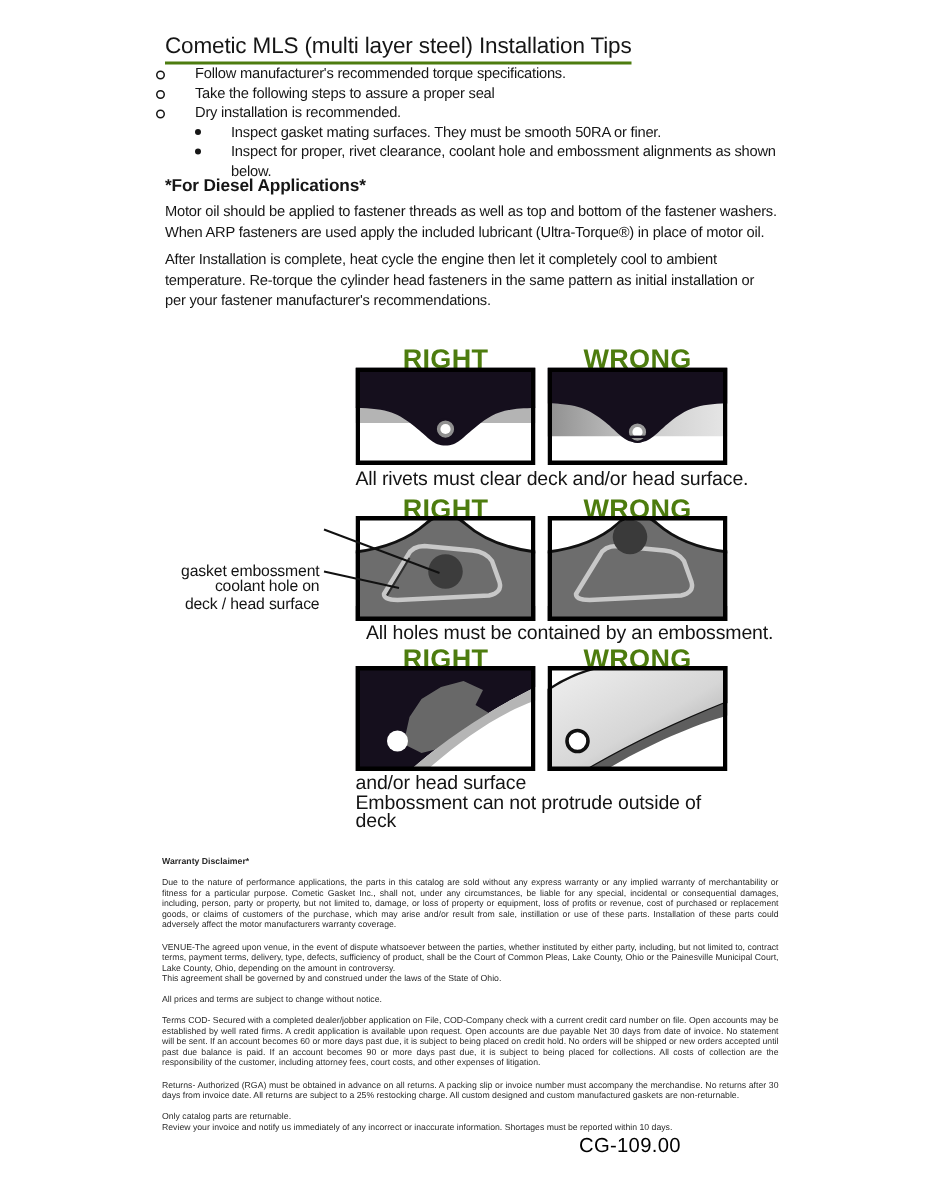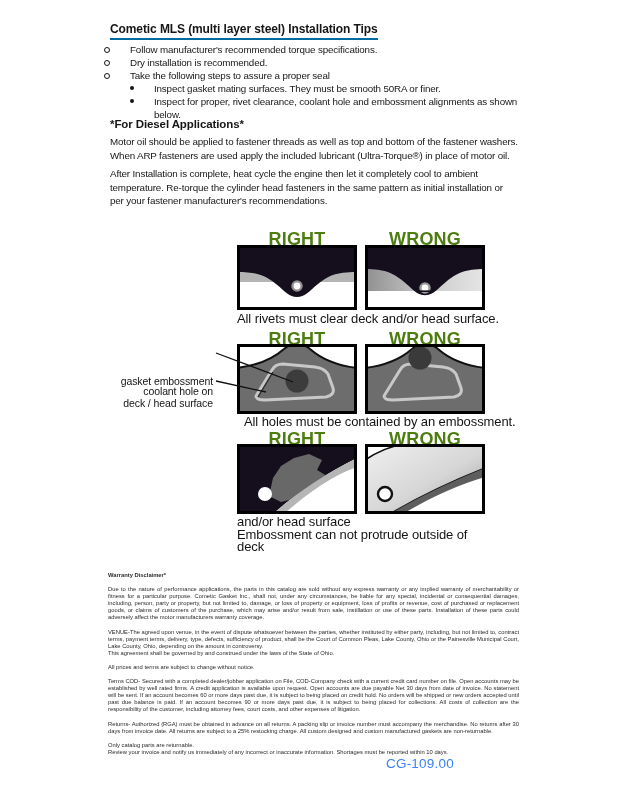--- a/index.html
+++ b/index.html
@@ -7,22 +7,22 @@
     position:relative;
     width:618px;height:800px;
     background:#ffffff;
     font-family:"Liberation Sans", sans-serif;
     color:#161616;
     overflow:hidden;
   }
   .abs{position:absolute;}
   .title{
     left:110px;top:22px;
-    font-size:12px;font-weight:bold;
-    border-bottom:2px solid #0369a1;
+    font-size:15px;font-weight:normal;
+    border-bottom:2px solid #4d7c0f;
     padding-bottom:2px;
     letter-spacing:-0.1px;
   }
   .bullets{left:104px;top:43px;width:420px;font-size:9.8px;line-height:13px;letter-spacing:-0.15px;}
   .bullet-row{display:flex;align-items:flex-start;gap:16px;}
   .bullet-row.sub{margin-left:26px;}
   .b-open{
     flex:0 0 auto;width:4px;height:4px;border:1px solid #161616;border-radius:50%;
     margin:4px 4px 0 0;background:#fff;
   }
@@ -37,41 +37,41 @@
   .p3{top:211px;}
   .dlabel{width:120px;text-align:center;font-size:18px;letter-spacing:0.2px;color:#4d7c0f;font-weight:bold;}
   .caption{font-size:13px;letter-spacing:-0.1px;color:#141414;line-height:12.5px;}
   .ann{font-size:10.5px;letter-spacing:-0.1px;color:#141414;line-height:11.5px;text-align:right;}
   .panel{display:block;}
   .leader-overlay{left:0;top:0;width:618px;height:800px;pointer-events:none;}
   .disc{left:108px;top:572px;width:411px;font-size:5.8px;line-height:7.1px;color:#2a2a2a;letter-spacing:0;}
   .disc-h{font-weight:bold;margin:0 0 7px 0;}
   .dp{margin:0 0 7px 0;text-align:justify;}
   .dp.nogap{margin-bottom:0;}
-  .footer-code{left:386px;top:756px;font-size:13.5px;color:#3b82f6;letter-spacing:0.2px;}
+  .footer-code{left:386px;top:756px;font-size:13.5px;color:#000000;letter-spacing:0.2px;}
 </style>
 </head>
 <body>
 
 <div class="page">
 
   <div class="abs title">Cometic MLS (multi layer steel) Installation Tips</div>
 
   <div class="abs bullets">
     <div class="bullet-row">
       <span class="b-open"></span>
       <span>Follow manufacturer's recommended torque specifications.</span>
     </div>
     <div class="bullet-row">
       <span class="b-open"></span>
-      <span>Dry installation is recommended.</span>
+      <span>Take the following steps to assure a proper seal</span>
     </div>
     <div class="bullet-row">
       <span class="b-open"></span>
-      <span>Take the following steps to assure a proper seal</span>
+      <span>Dry installation is recommended.</span>
     </div>
     <div class="bullet-row sub">
       <span class="b-fill"></span>
       <span>Inspect gasket mating surfaces.  They must be smooth 50RA or finer.</span>
     </div>
     <div class="bullet-row sub">
       <span class="b-fill"></span>
       <span>Inspect for proper, rivet clearance, coolant hole and embossment alignments as shown below.</span>
     </div>
   </div>

